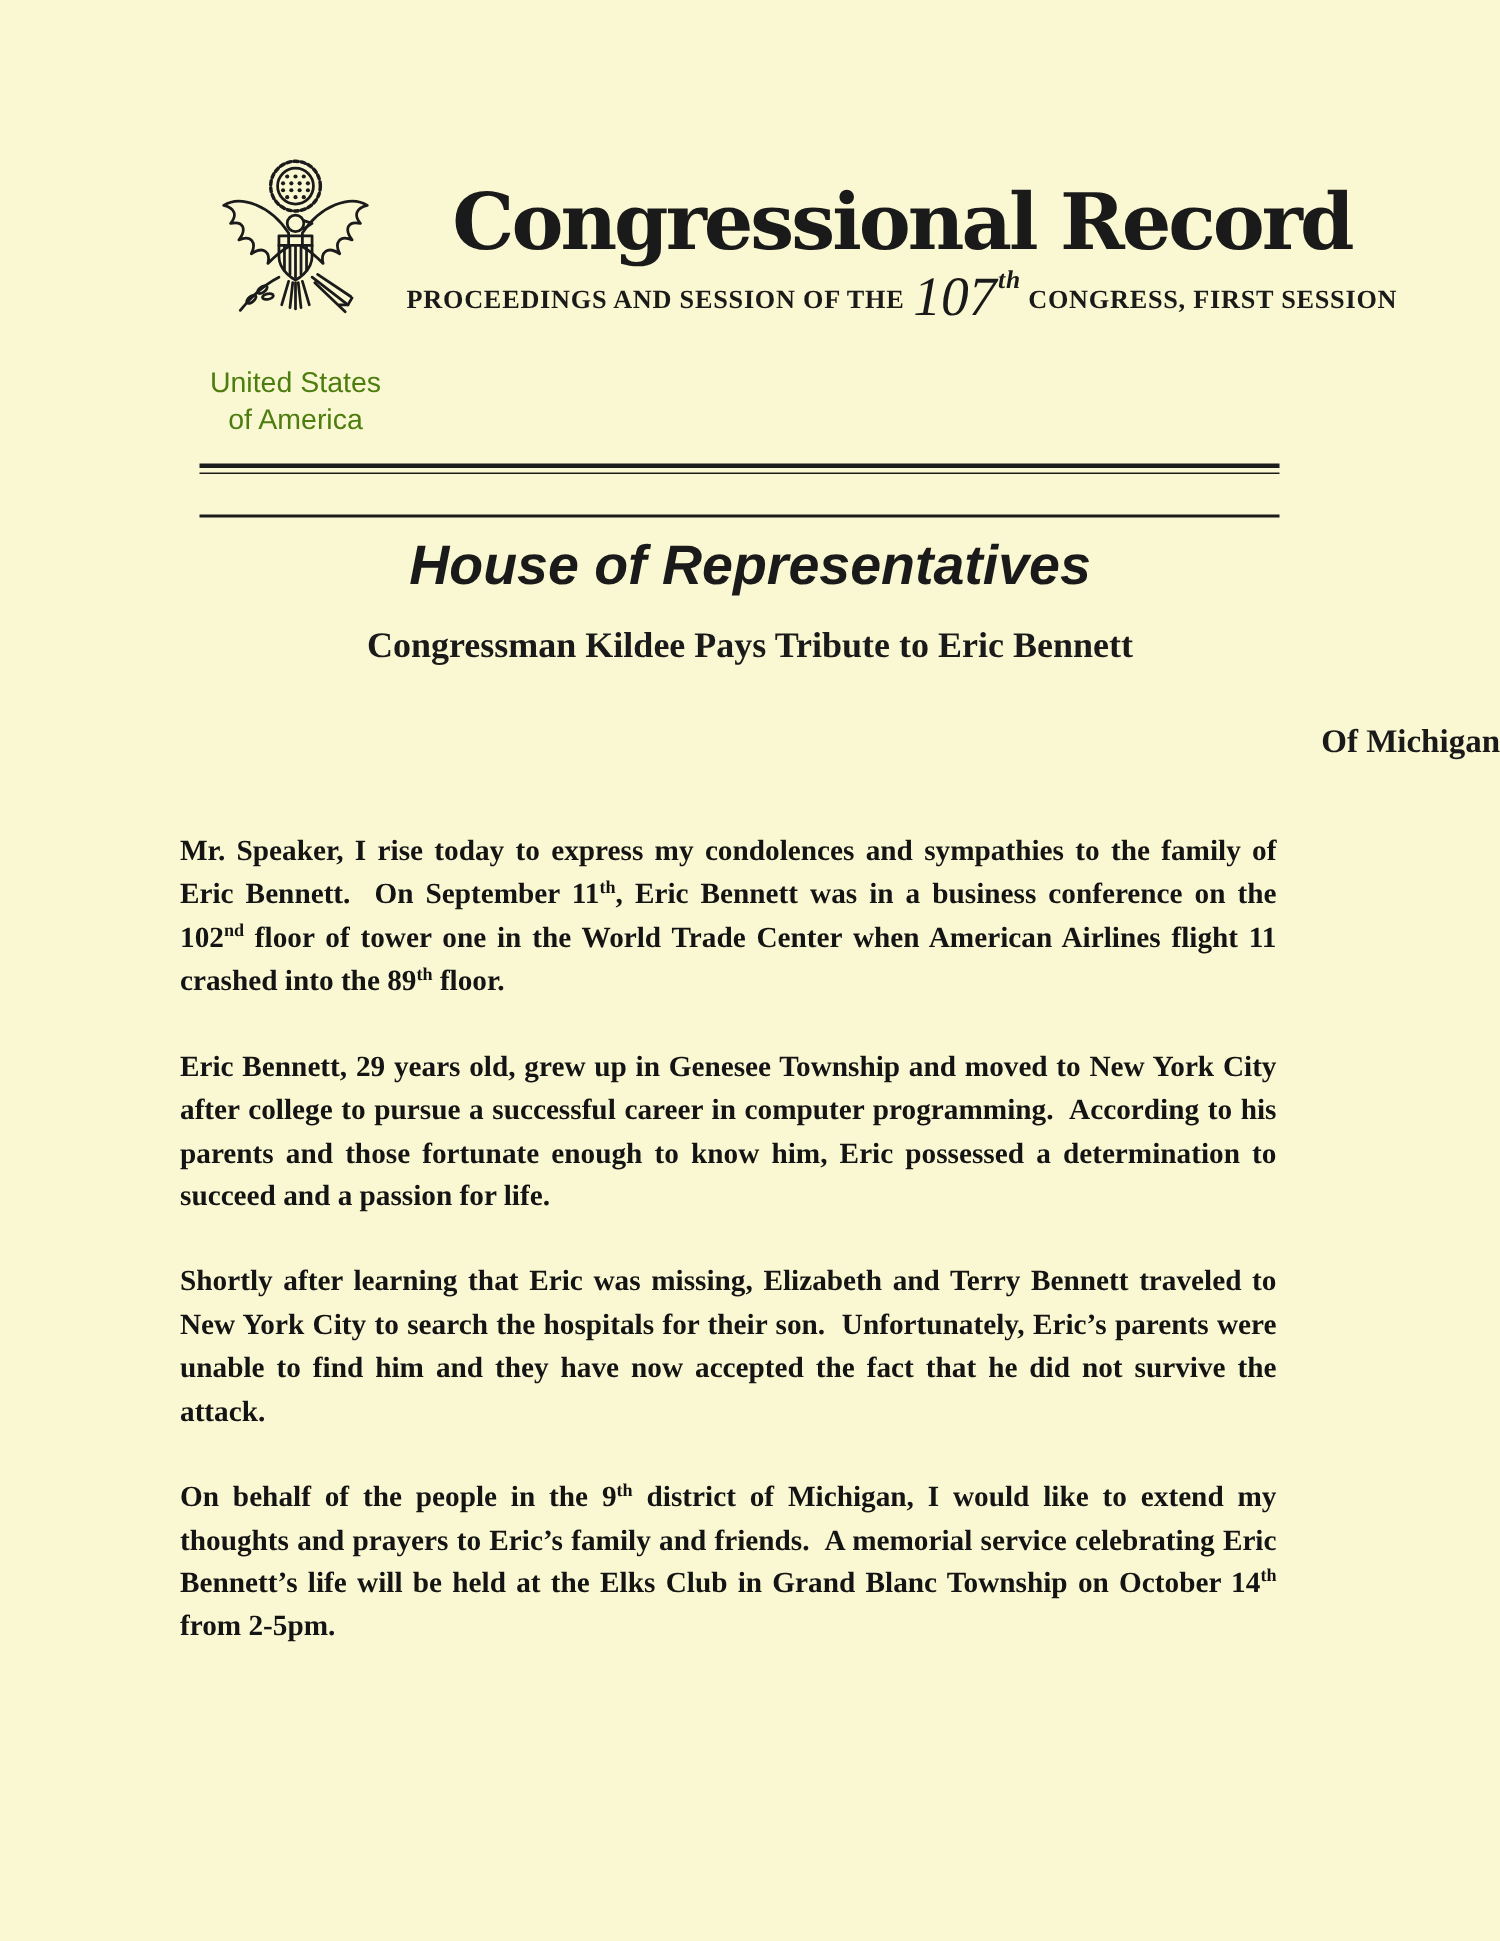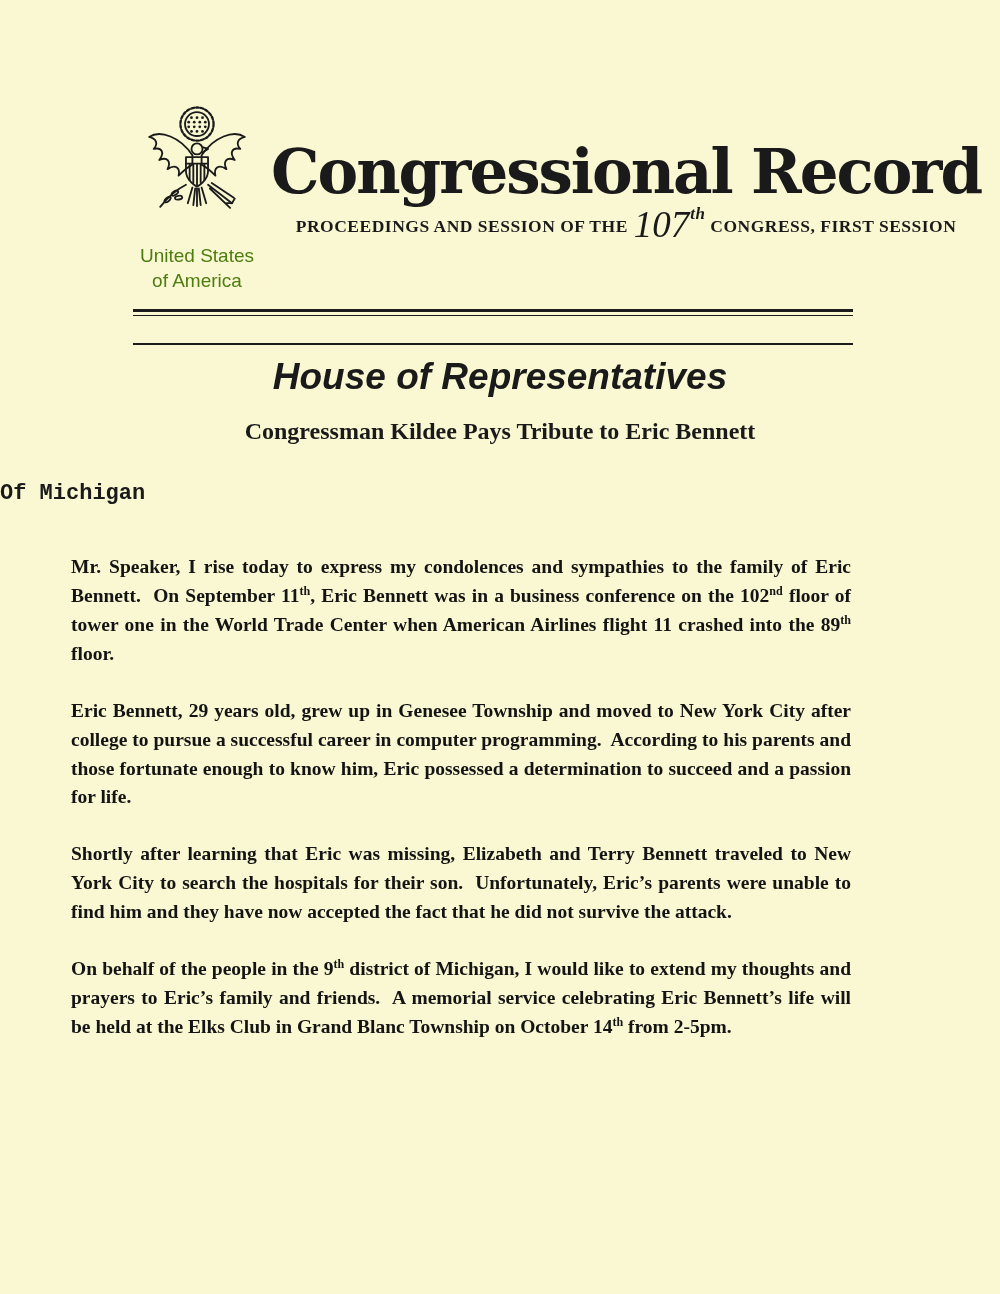--- a/index.html
+++ b/index.html
@@ -21,24 +21,24 @@
   .seal-col { width:128px; flex-shrink:0; text-align:center; }
   .seal-col svg { display:block; margin:2px auto 4px auto; }
   .seal-caption {
     font-family:"Liberation Sans", sans-serif;
     font-size:19px; line-height:1.3; color:#4d7c0f;
   }
   .mast-col { flex:1; text-align:center; padding-left:10px; }
   .mast-title {
     font-family:"DejaVu Serif", serif;
     font-weight:bold;
-    font-size:61px;
+    font-size:52px;
     letter-spacing:-2px;
     line-height:1.05;
-    margin-top:40px;
+    margin-top:22px;
     white-space:nowrap;
   }
   .mast-subtitle {
     margin-top:10px;
     font-family:"Liberation Serif", serif;
     font-weight:bold;
     font-size:17.5px;
     letter-spacing:0.5px;
     white-space:nowrap;
   }
@@ -84,36 +84,36 @@
   }
   .hon {
     text-align:center;
     font-family:"Liberation Serif", serif;
     font-weight:normal;
     font-size:30px;
     letter-spacing:1px;
     margin-top:38px;
   }
   .state {
-    text-align:left;
-    font-family:Liberation Mono, monospace;
+    text-align:right;
+    font-family:Liberation Serif, serif;
     font-weight:bold;
     font-size:22px;
     margin-top:36px;
   }
   .date-line {
     text-align:center;
     font-family:"Liberation Sans", sans-serif;
     font-weight:bold; font-style:italic;
     font-size:20px;
     margin-top:33px;
   }
   
   .doc-body {
-    margin:47px 149px 0 71px;
+    margin:47px 149px 0 120px;
     font-family:"Liberation Serif", serif;
     font-weight:bold;
     font-size:19.5px;
     line-height:1.48;
     text-align:justify;
     color:#141414;
   }
   .doc-body p { margin:0; }
   .doc-body p + p { margin-top:28px; }
   .doc-body sup, .doc-body .seg-sup {

